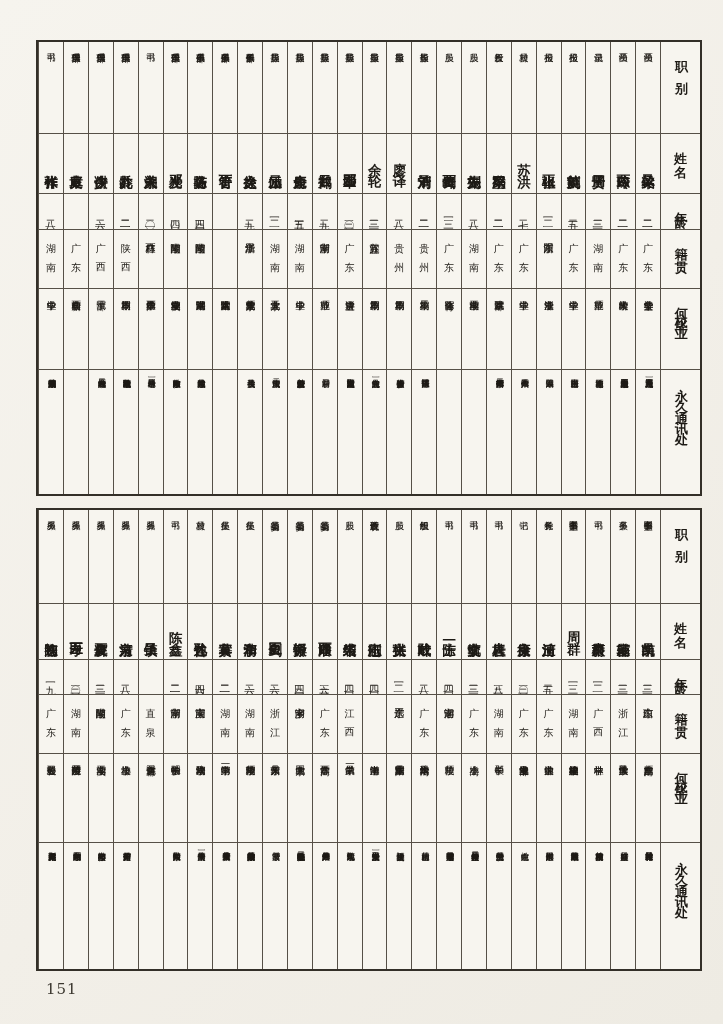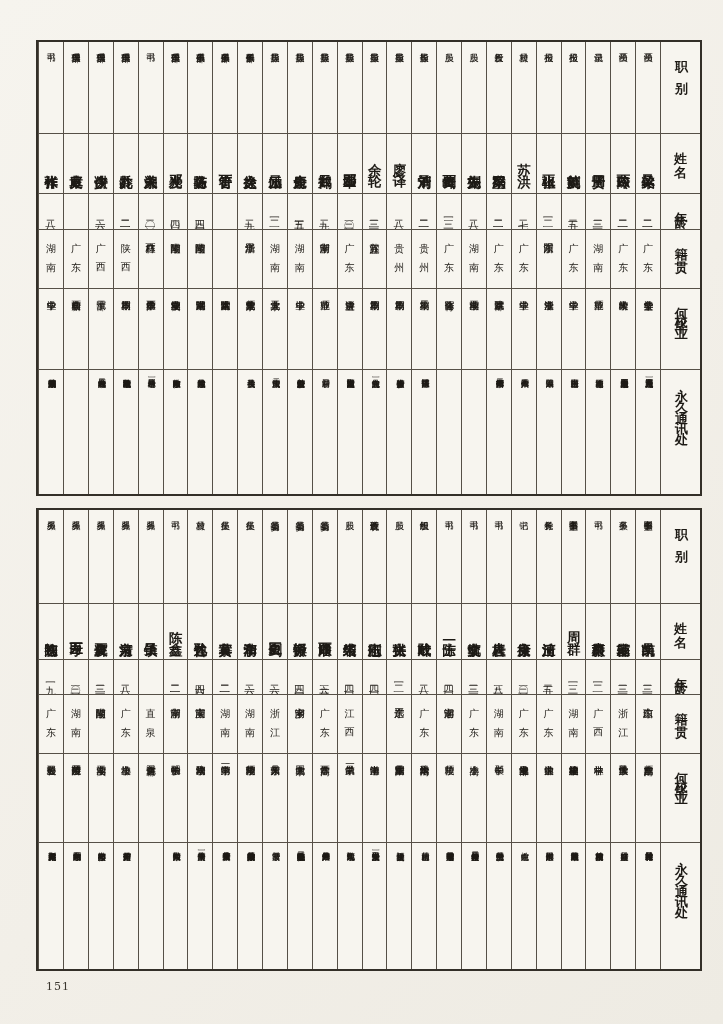--- a/index.html
+++ b/index.html
@@ -60,21 +60,21 @@
   .headcol .v{font-weight:bold;font-size:13px;}
   .headcol .cell{align-items:flex-start;padding-top:8px;}
   .ls-a{letter-spacing:1.7em;}
   .ls-b{letter-spacing:1.0em;}
   .ls-c{letter-spacing:0.25em;}
   .ls-d{letter-spacing:0.5em;}
   .ls-e{letter-spacing:0.85em;}
   .pagenum{
     position:absolute;left:46px;top:980px;
     font-family:"DejaVu Serif",serif;
-    font-size:11px;color:#3b372f;letter-spacing:1px;
+    font-size:15px;color:#3b372f;letter-spacing:1px;
   }
 </style>
 </head>
 <body>
 
 <div class="page">
 
   <div class="section sec-top">
     <div class="col headcol">
       <div class="cell c-title">

